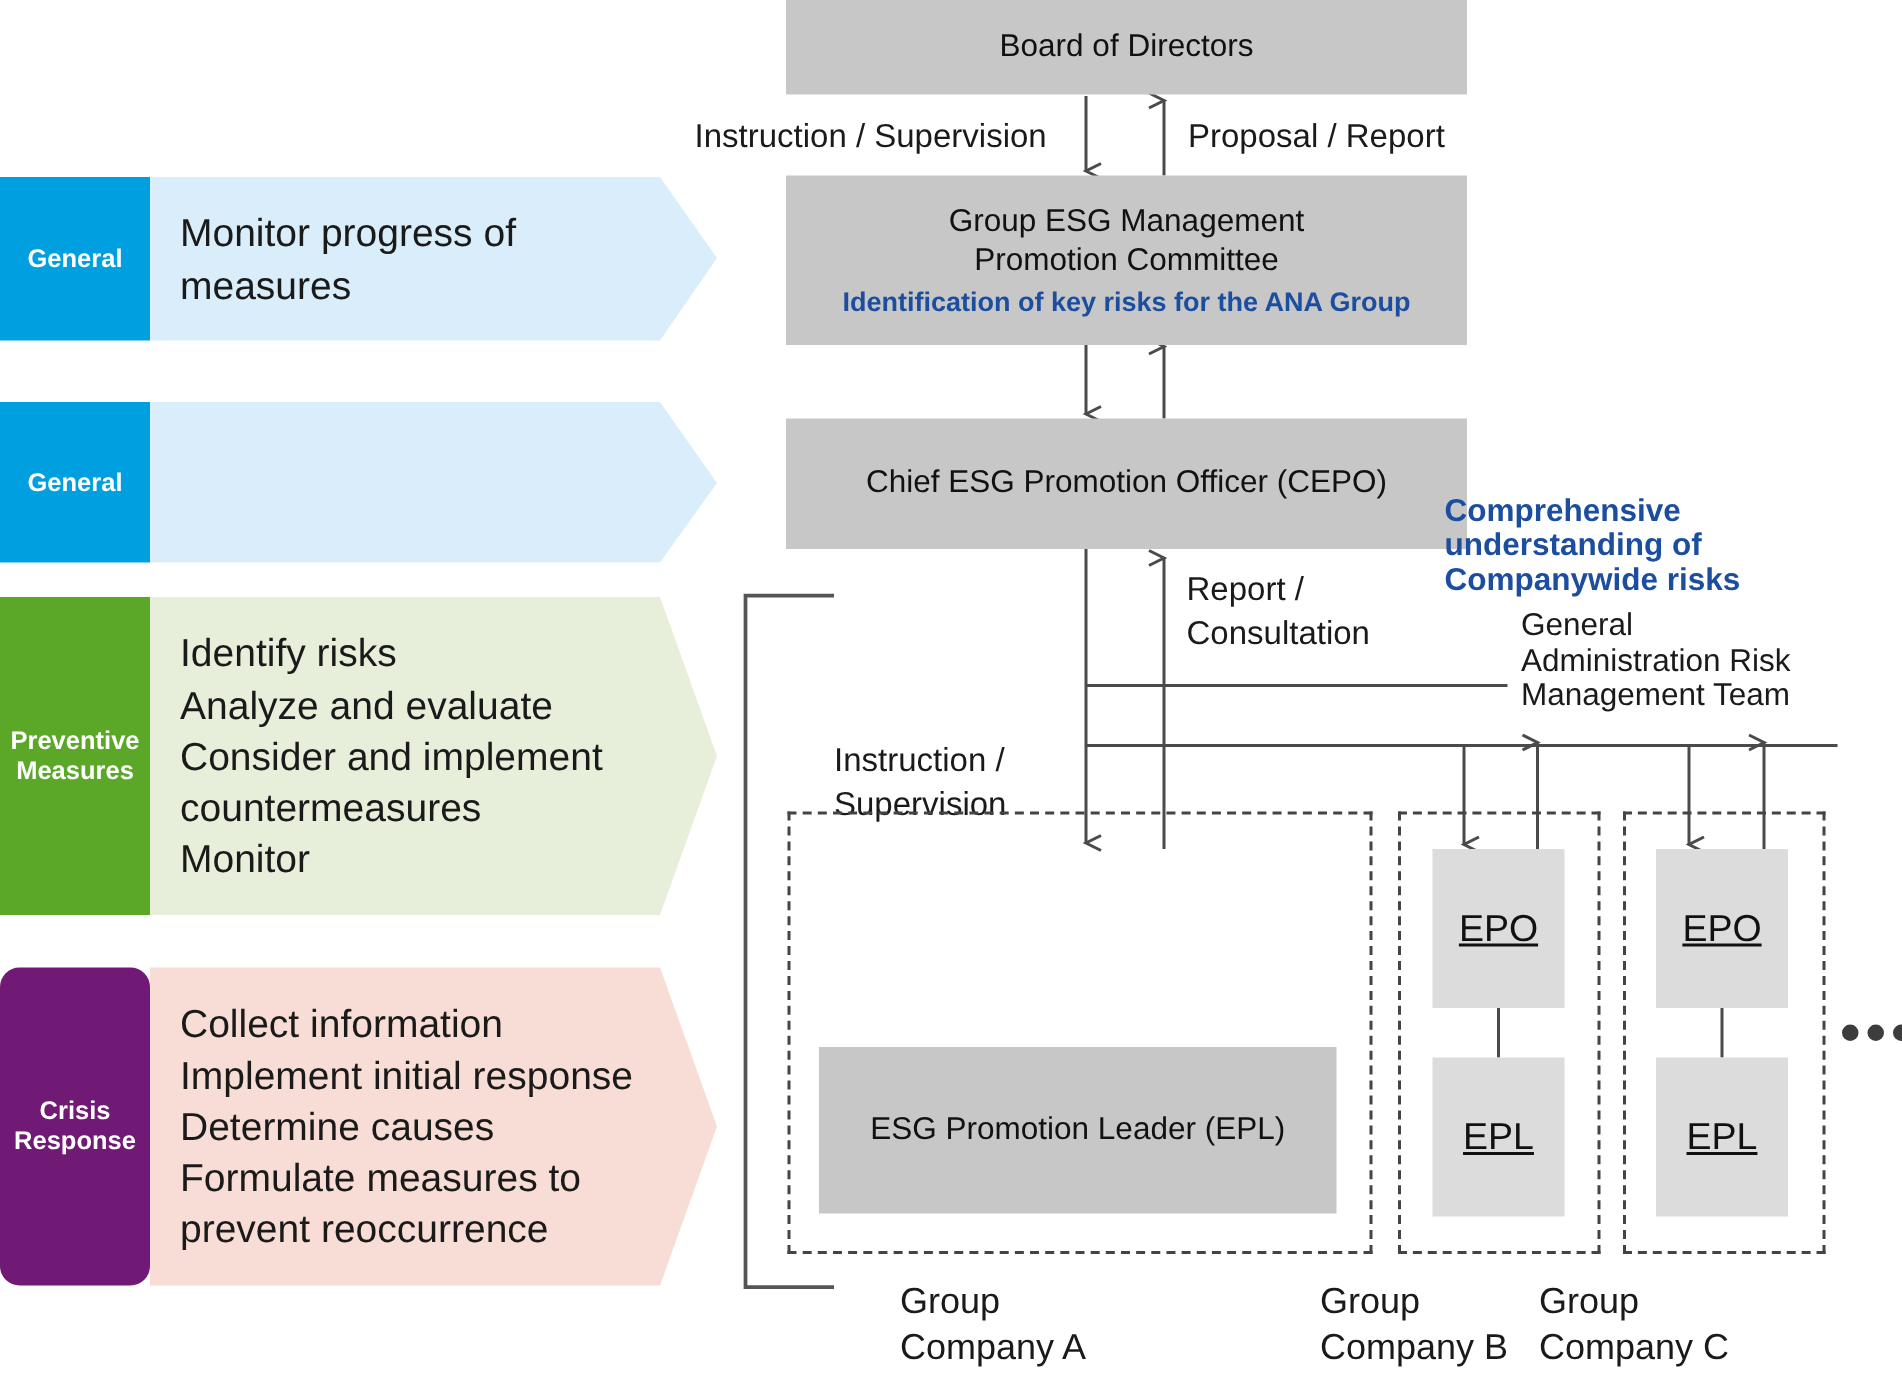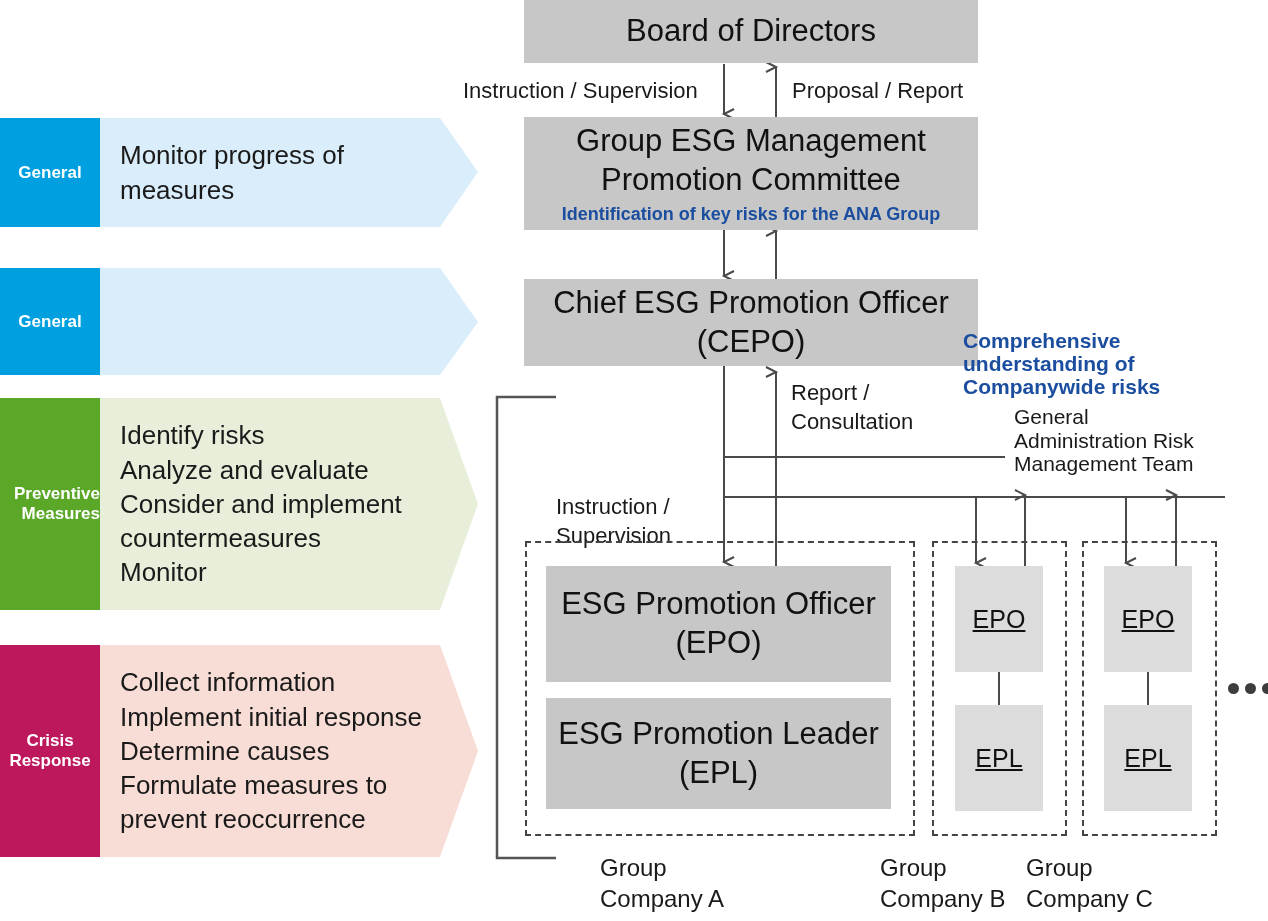--- a/index.html
+++ b/index.html
@@ -72,21 +72,21 @@
   .gbox-light {
     position: absolute;
     background: #dcdcdc;
     display: flex;
     align-items: center;
     justify-content: center;
     text-align: center;
     box-sizing: border-box;
   }
   .gbox-title {
-    font-size: 31px;
+    font-size: 21px;
     color: #111111;
     line-height: 1.25;
     white-space: pre-line;
   }
   .gbox-sub {
     font-size: 18px;
     font-weight: bold;
     color: #1c4ea0;
     margin-top: 4px;
   }
@@ -155,33 +155,33 @@
       <div class="band-text">Monitor progress of
 measures</div>
     </div>
   </div>
 
   <div class="band" style="left:0;top:268px;width:478px;height:107px;">
     <div class="band-tag" style="background:#00a0e0;font-size:17px;">General</div>
   </div>
 
   <div class="band" style="left:0;top:398px;width:478px;height:212px;">
-    <div class="band-tag" style="background:#5ba829;font-size:17px;text-align:right;">Preventive
+    <div class="band-tag" style="background:#5ba829;font-size:17px;">Preventive
 Measures</div>
     <div class="band-body" style="width:370px;">
       <div class="band-text">Identify risks
 Analyze and evaluate
 Consider and implement
 countermeasures
 Monitor</div>
     </div>
   </div>
 
   <div class="band" style="left:0;top:645px;width:478px;height:212px;">
-    <div class="band-tag" style="background:#be185d;font-size:17px;">Crisis
+    <div class="band-tag" style="background:#701a75;font-size:17px;border-radius:13px;">Crisis
 Response</div>
     <div class="band-body" style="width:370px;">
       <div class="band-text">Collect information
 Implement initial response
 Determine causes
 Formulate measures to
 prevent reoccurrence</div>
     </div>
   </div>
 
@@ -253,23 +253,20 @@
   <div class="lbl lbl-blue" style="left:963px;top:329px;width:250px;font-size:21px;line-height:1.1;">Comprehensive
 understanding of
 Companywide risks</div>
 
   <div class="lbl" style="left:1014px;top:405px;width:250px;font-size:21px;line-height:1.12;">General
 Administration Risk
 Management Team</div>
 
   <div class="dashframe" style="left:525px;top:541px;width:390px;height:295px;"></div>
 
-  <div class="gbox" style="left:546px;top:566px;width:345px;height:116px;">
-    <div class="gbox-title">ESG Promotion Officer (EPO)</div>
-  </div>
 
   <div class="gbox" style="left:546px;top:698px;width:345px;height:111px;">
     <div class="gbox-title">ESG Promotion Leader (EPL)</div>
   </div>
 
   <div class="lbl lbl-center" style="left:600px;top:852px;width:240px;font-size:24px;">Group
 Company A</div>
 
   <div class="dashframe" style="left:932px;top:541px;width:135px;height:295px;"></div>
 

